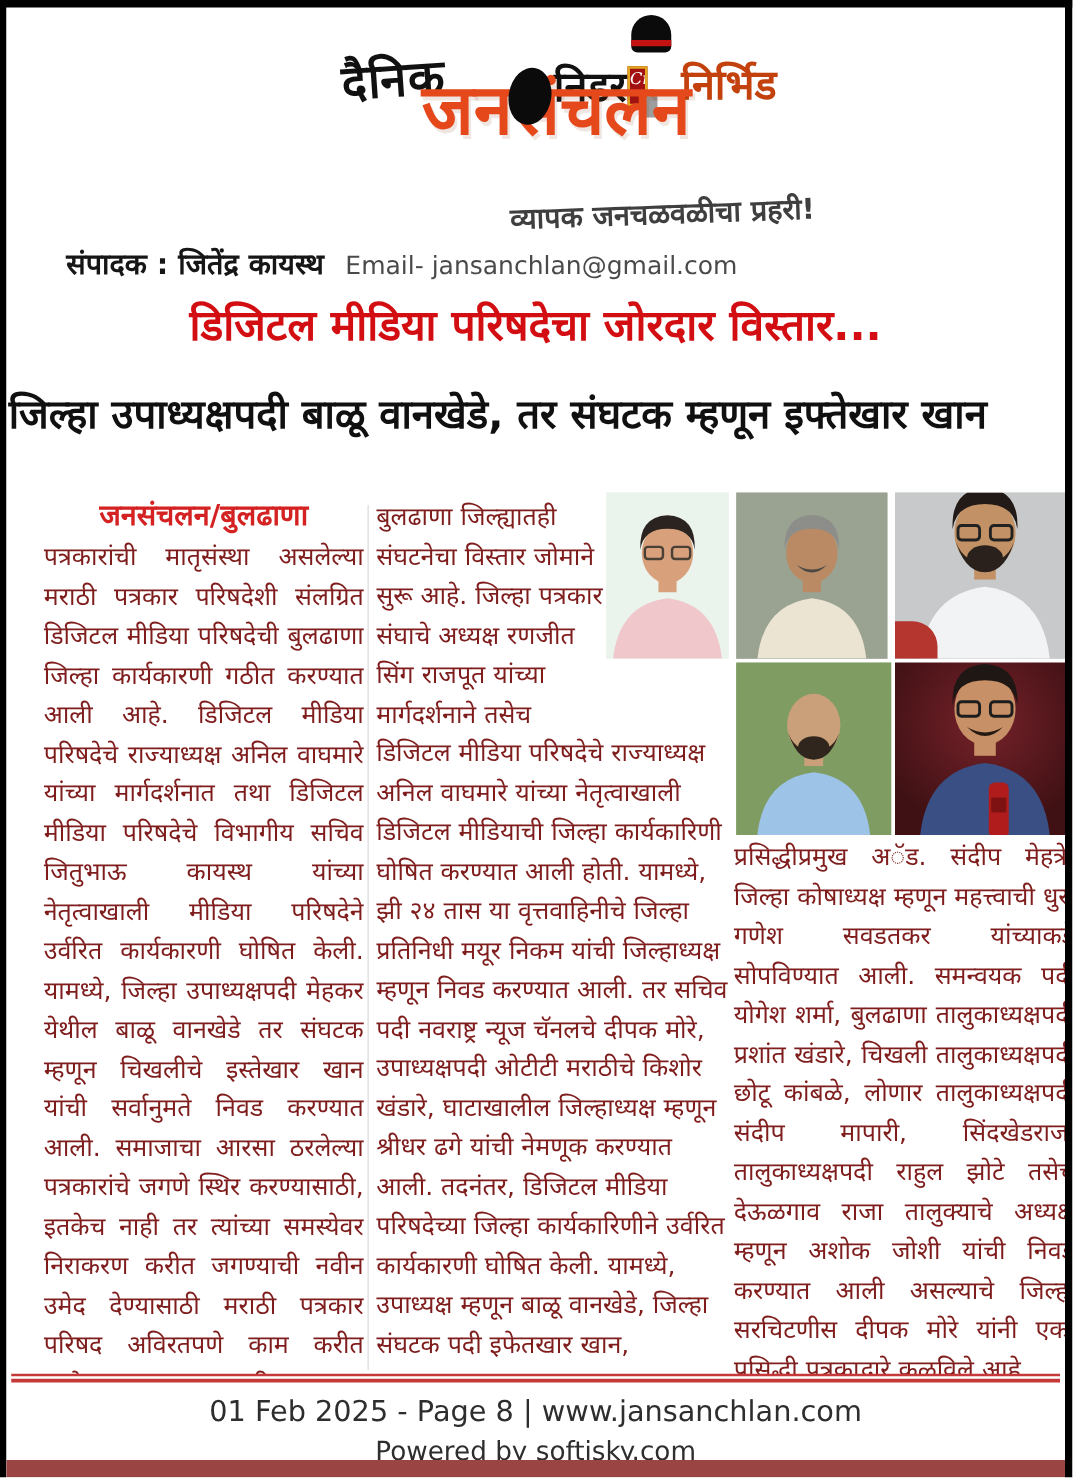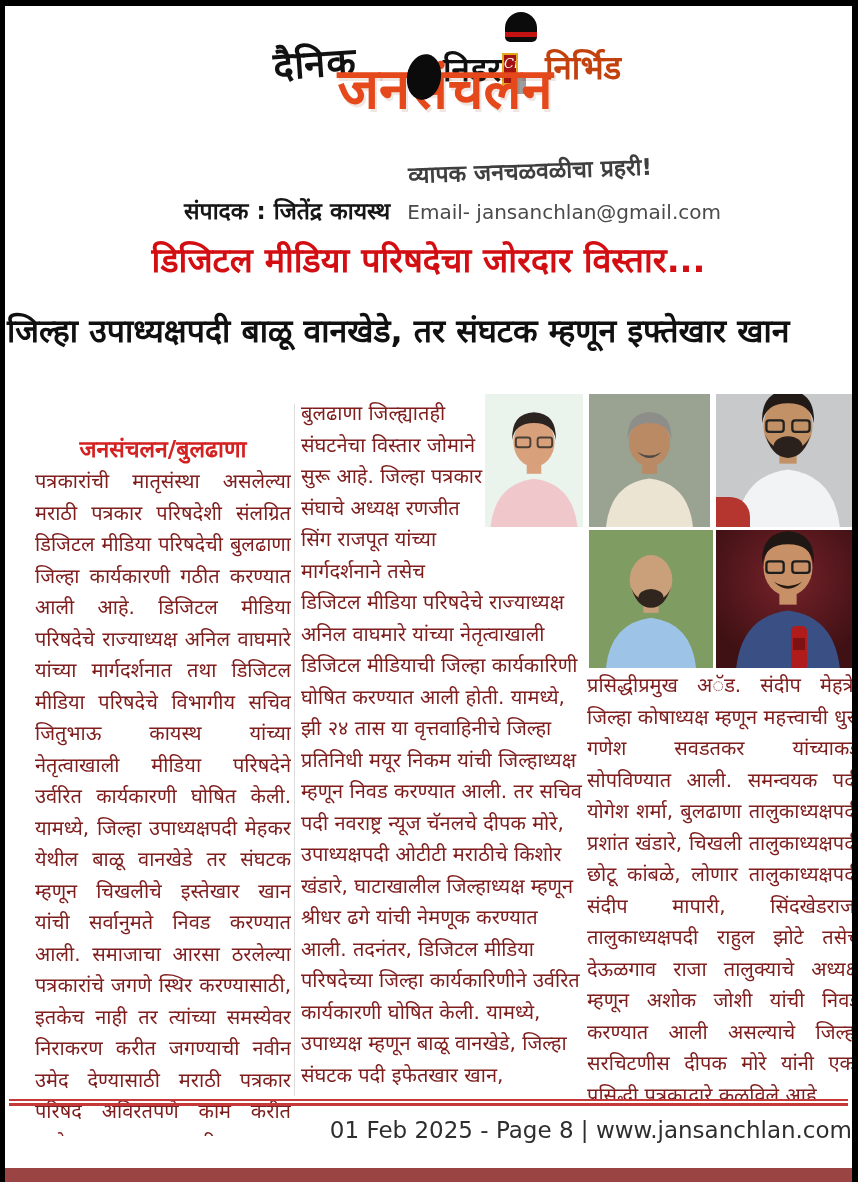--- a/index.html
+++ b/index.html
@@ -26,31 +26,31 @@
   .mic-badge .news{display:block;color:#ffd84d;font-size:7px;line-height:8px;font-weight:bold;
                    letter-spacing:1px;margin-top:40px;}
   .mic-stem{position:absolute;left:14px;top:65px;width:10px;height:17px;background:#9d9d9d;}
   .logo-text{position:absolute;left:170px;top:52px;width:540px;text-align:center;
              font-size:56px;font-weight:bold;color:#e5481b;line-height:1.1;white-space:nowrap;
              text-shadow:2px 3px 0 rgba(120,40,10,0.12);}
   .logo-dot{position:absolute;left:402px;top:48px;width:34px;height:46px;background:#0b0b0b;
             border-radius:50%;transform:rotate(10deg);}
   .tagline{position:absolute;left:380px;top:148px;width:290px;text-align:center;font-size:23px;
            font-weight:bold;color:#3f3f3f;transform:rotate(-2deg);white-space:nowrap;}
-  .editor-row{position:absolute;left:0;right:0;top:188px;text-align:center;white-space:nowrap;margin-left:48px;}
+  .editor-row{position:absolute;left:0;right:0;top:188px;white-space:nowrap;margin-left:48px;}
   .editor-name{font-size:23px;font-weight:bold;color:#161616;}
   .editor-email{font-size:20px;color:#4a4a4a;margin-left:12px;}
   
   .headline-main{position:absolute;left:5px;right:5px;top:230px;text-align:center;
                  font-size:34px;font-weight:bold;color:#d30e12;white-space:nowrap;}
   .headline-sub{position:absolute;left:2px;right:2px;top:302px;text-align:left;
                 font-size:32px;font-weight:bold;color:#101010;white-space:nowrap;}
   
   .bodytext{font-size:20px;line-height:31.5px;text-align:justify;color:#7f1d1d;}
-  .col1{position:absolute;left:30px;top:390px;width:256px;height:704px;overflow:hidden;margin-top:36px;}
+  .col1{position:absolute;left:30px;top:390px;width:256px;height:704px;overflow:hidden;}
   .dateline{color:#d42222;font-weight:bold;font-size:23px;text-align:center;line-height:34px;}
   .col-divider{position:absolute;left:289px;top:398px;width:1px;height:692px;background:#dcdcdc;}
   .col2{position:absolute;left:296px;top:392px;width:282px;height:702px;overflow:hidden;}
   .col2-spacer{float:right;width:96px;height:160px;}
   .col3{position:absolute;left:582px;top:664px;width:273px;height:430px;overflow:hidden;}
   
   .photo{position:absolute;overflow:hidden;background:var(--bg,#ccc);}
   .photo svg{display:block;width:100%;height:100%;}
   .photo-1{left:480px;top:388px;width:98px;height:133px;}
   .photo-2{left:584px;top:388px;width:121px;height:133px;}
@@ -59,21 +59,21 @@
   .photo-5{left:711px;top:524px;width:144px;height:138px;}
   .photo-5{background:radial-gradient(circle at 50% 35%, #76222a 0%, #401114 75%);}
   .photo-3::after{content:"";position:absolute;left:0;bottom:0;width:34px;height:30px;
                   background:#b5352f;border-radius:0 20px 0 0;}
   .press-mic{position:absolute;left:52%;bottom:0;width:16px;height:42px;background:#b01c1c;
              border-radius:5px 5px 2px 2px;}
   .press-mic::after{content:"";position:absolute;left:2px;top:12px;right:2px;height:12px;background:#7e1111;}
   
   .separator{position:absolute;left:4px;right:4px;top:1093px;height:2px;
              border-top:2px solid #c5393b;border-bottom:3px solid #c5393b;}
-  .footer{position:absolute;left:0;right:0;top:1108px;text-align:right;color:#2e2e2e;}
+  .footer{position:absolute;left:0;right:0;top:1108px;text-align:center;color:#2e2e2e;}
   .footer-line1{font-size:23px;line-height:32px;}
   .footer-line2{font-size:21px;line-height:30px;}
   .bottom-bar{position:absolute;left:0;right:0;bottom:0;height:14px;background:#9b4444;}
 </style>
 </head>
 <body>
 
 <div id="page">
 
   <div class="masthead">
@@ -177,16 +177,17 @@
       <rect x="35" y="36" width="12" height="8" rx="2" fill="none" style="stroke:var(--glasses)" stroke-width="1.6"></rect>
       <rect x="53" y="36" width="12" height="8" rx="2" fill="none" style="stroke:var(--glasses)" stroke-width="1.6"></rect>
       <path d="M14,110 Q18,74 50,70 Q82,74 86,110 Z" style="fill:var(--shirt)"></path>
     </svg>
     <div class="press-mic"></div>
   </div>
 
   <div class="separator"></div>
   <div class="footer">
     <div class="footer-line1">01 Feb 2025 - Page 8 | www.jansanchlan.com</div>
+    <div class="footer-line2">Powered by softisky.com</div>
   </div>
   <div class="bottom-bar"></div>
 
 </div>
 
 </body></html>

